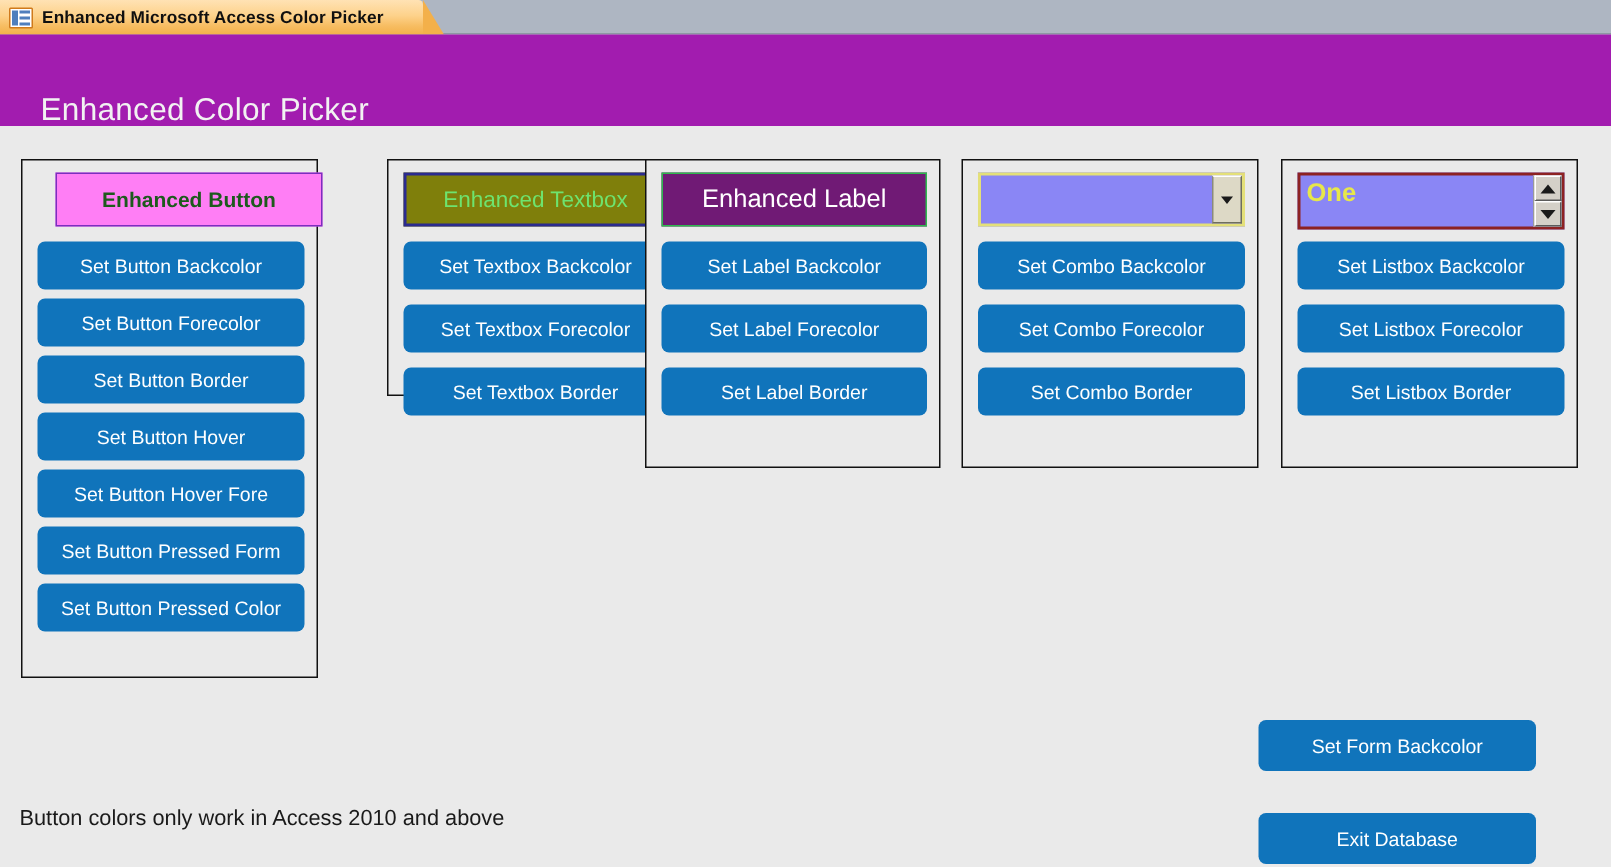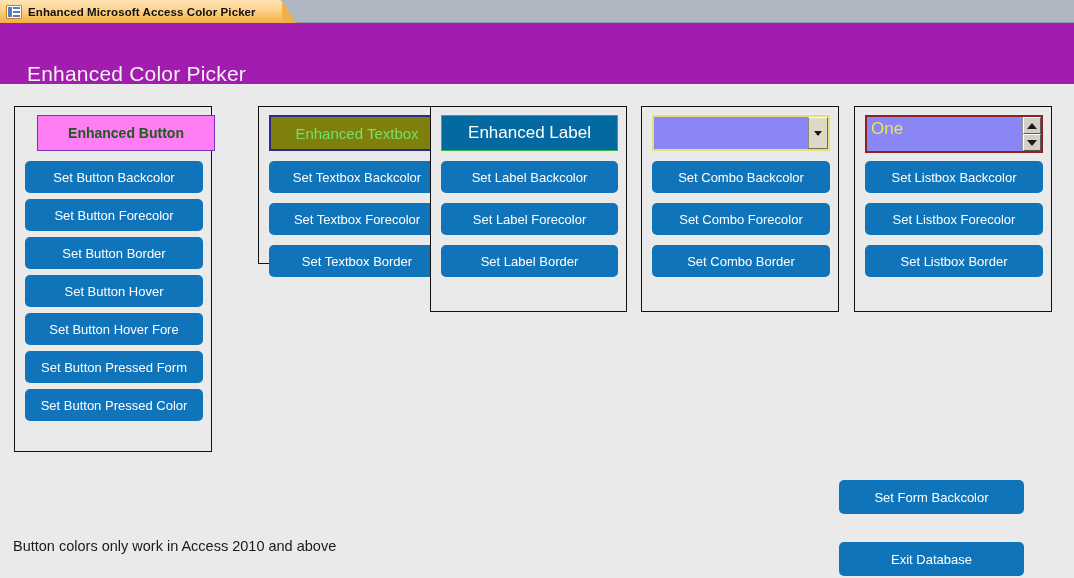--- a/index.html
+++ b/index.html
@@ -63,35 +63,35 @@
   }
   .p-button{left:14px;top:106px;width:198px;height:346px;}
   .p-textbox{left:222px;top:106px;width:196px;height:158px;margin-left:36px;}
   .p-label{left:430px;top:106px;width:197px;height:206px;}
   .p-combo{left:641px;top:106px;width:198px;height:206px;}
   .p-listbox{left:854px;top:106px;width:198px;height:206px;}
 
   
   .sample{
     position:absolute;box-sizing:border-box;
-    display:flex;align-items:center;justify-content:center;
+    display:flex;align-items:center;justify-content:center;font-weight:bold;
   }
   .s-button{
     left:10px;top:8px;width:178px;height:36px;
     background:#ff7ef5;border:1px solid #7b2fbe;
     color:#1d5a1d;font-size:14px;font-weight:bold;margin-left:12px;
   }
   .s-textbox{
     left:10px;top:8px;width:176px;height:36px;
     background:#7f7f0b;border:2px solid #2b2b8f;
     color:#6ee36e;font-size:15px;font-weight:400;
   }
   .s-label{
     left:10px;top:8px;width:177px;height:36px;
-    background:#0369a1;border:1px solid #2fb84f;
+    background:#701a75;border:1px solid #2fb84f;
     color:#ffffff;font-size:17px;font-weight:400;
   }
   .s-combo{
     left:10px;top:8px;width:178px;height:36px;
     background:#8a86f5;border:2px solid #e4e079;
     justify-content:flex-start;padding:0 0 0 6px;
     color:#101010;font-size:14px;
   }
   .combo-arrow-btn{
     position:absolute;right:0;top:0;width:20px;height:100%;

